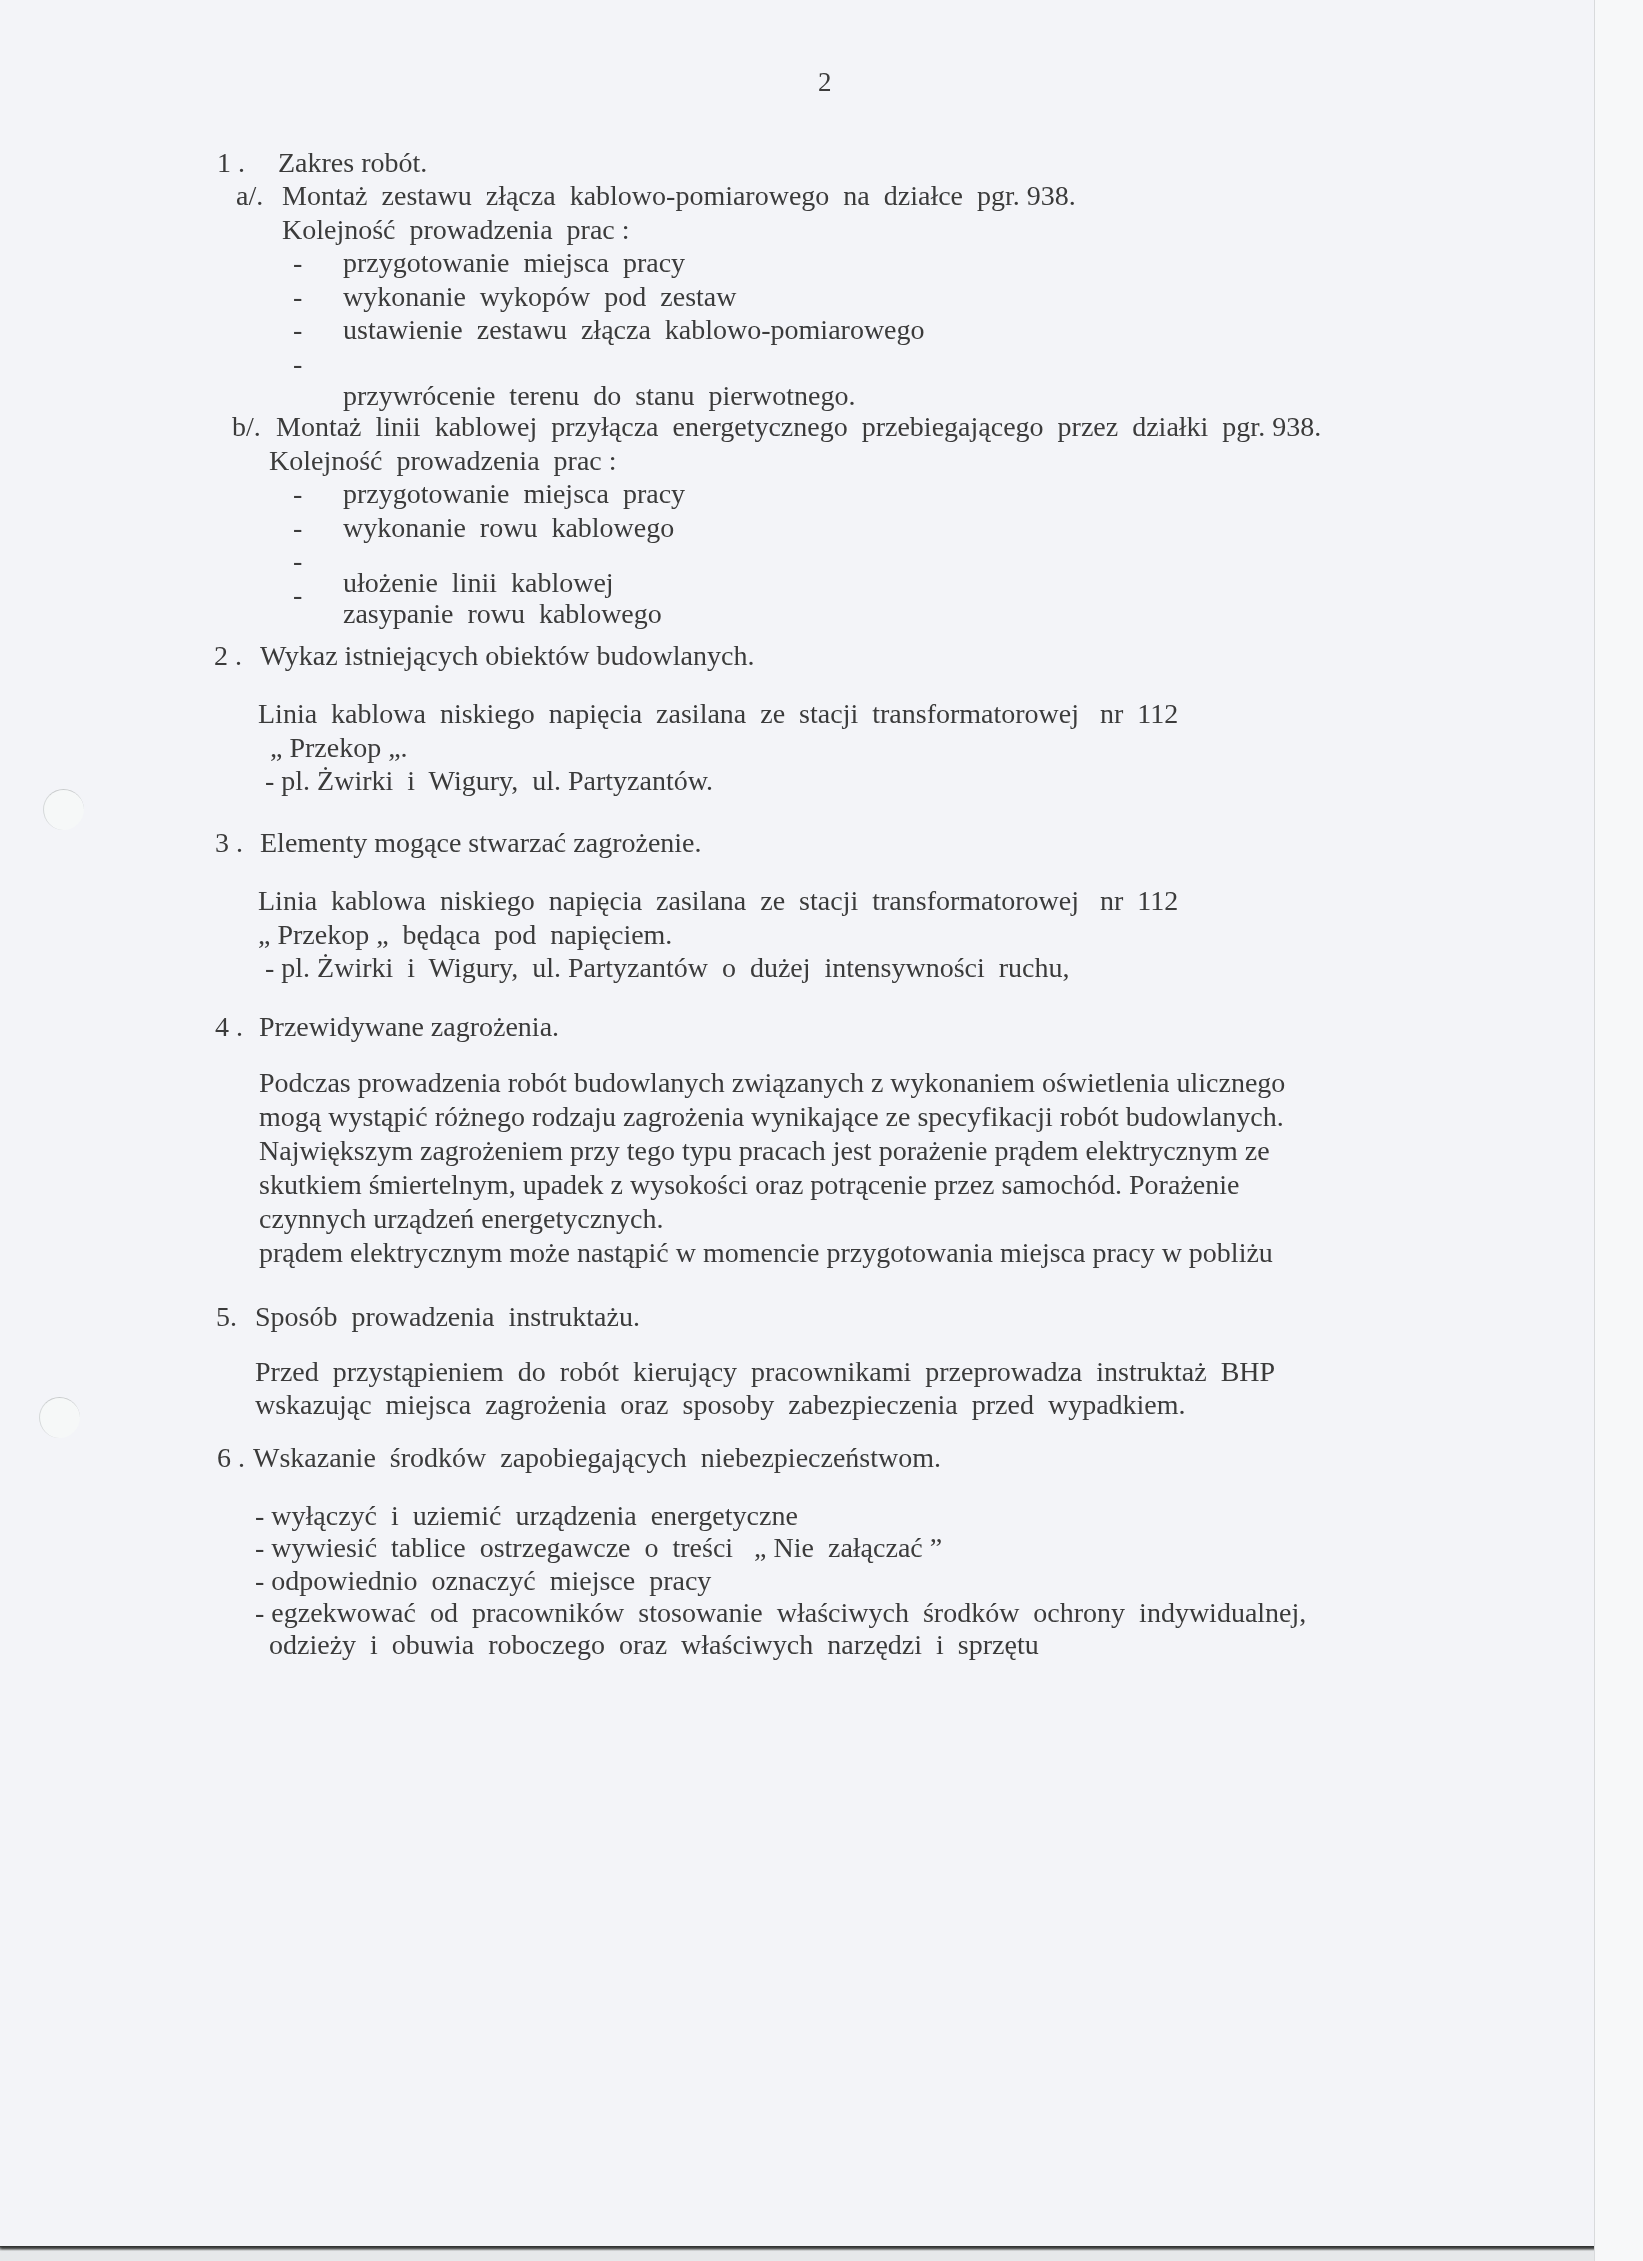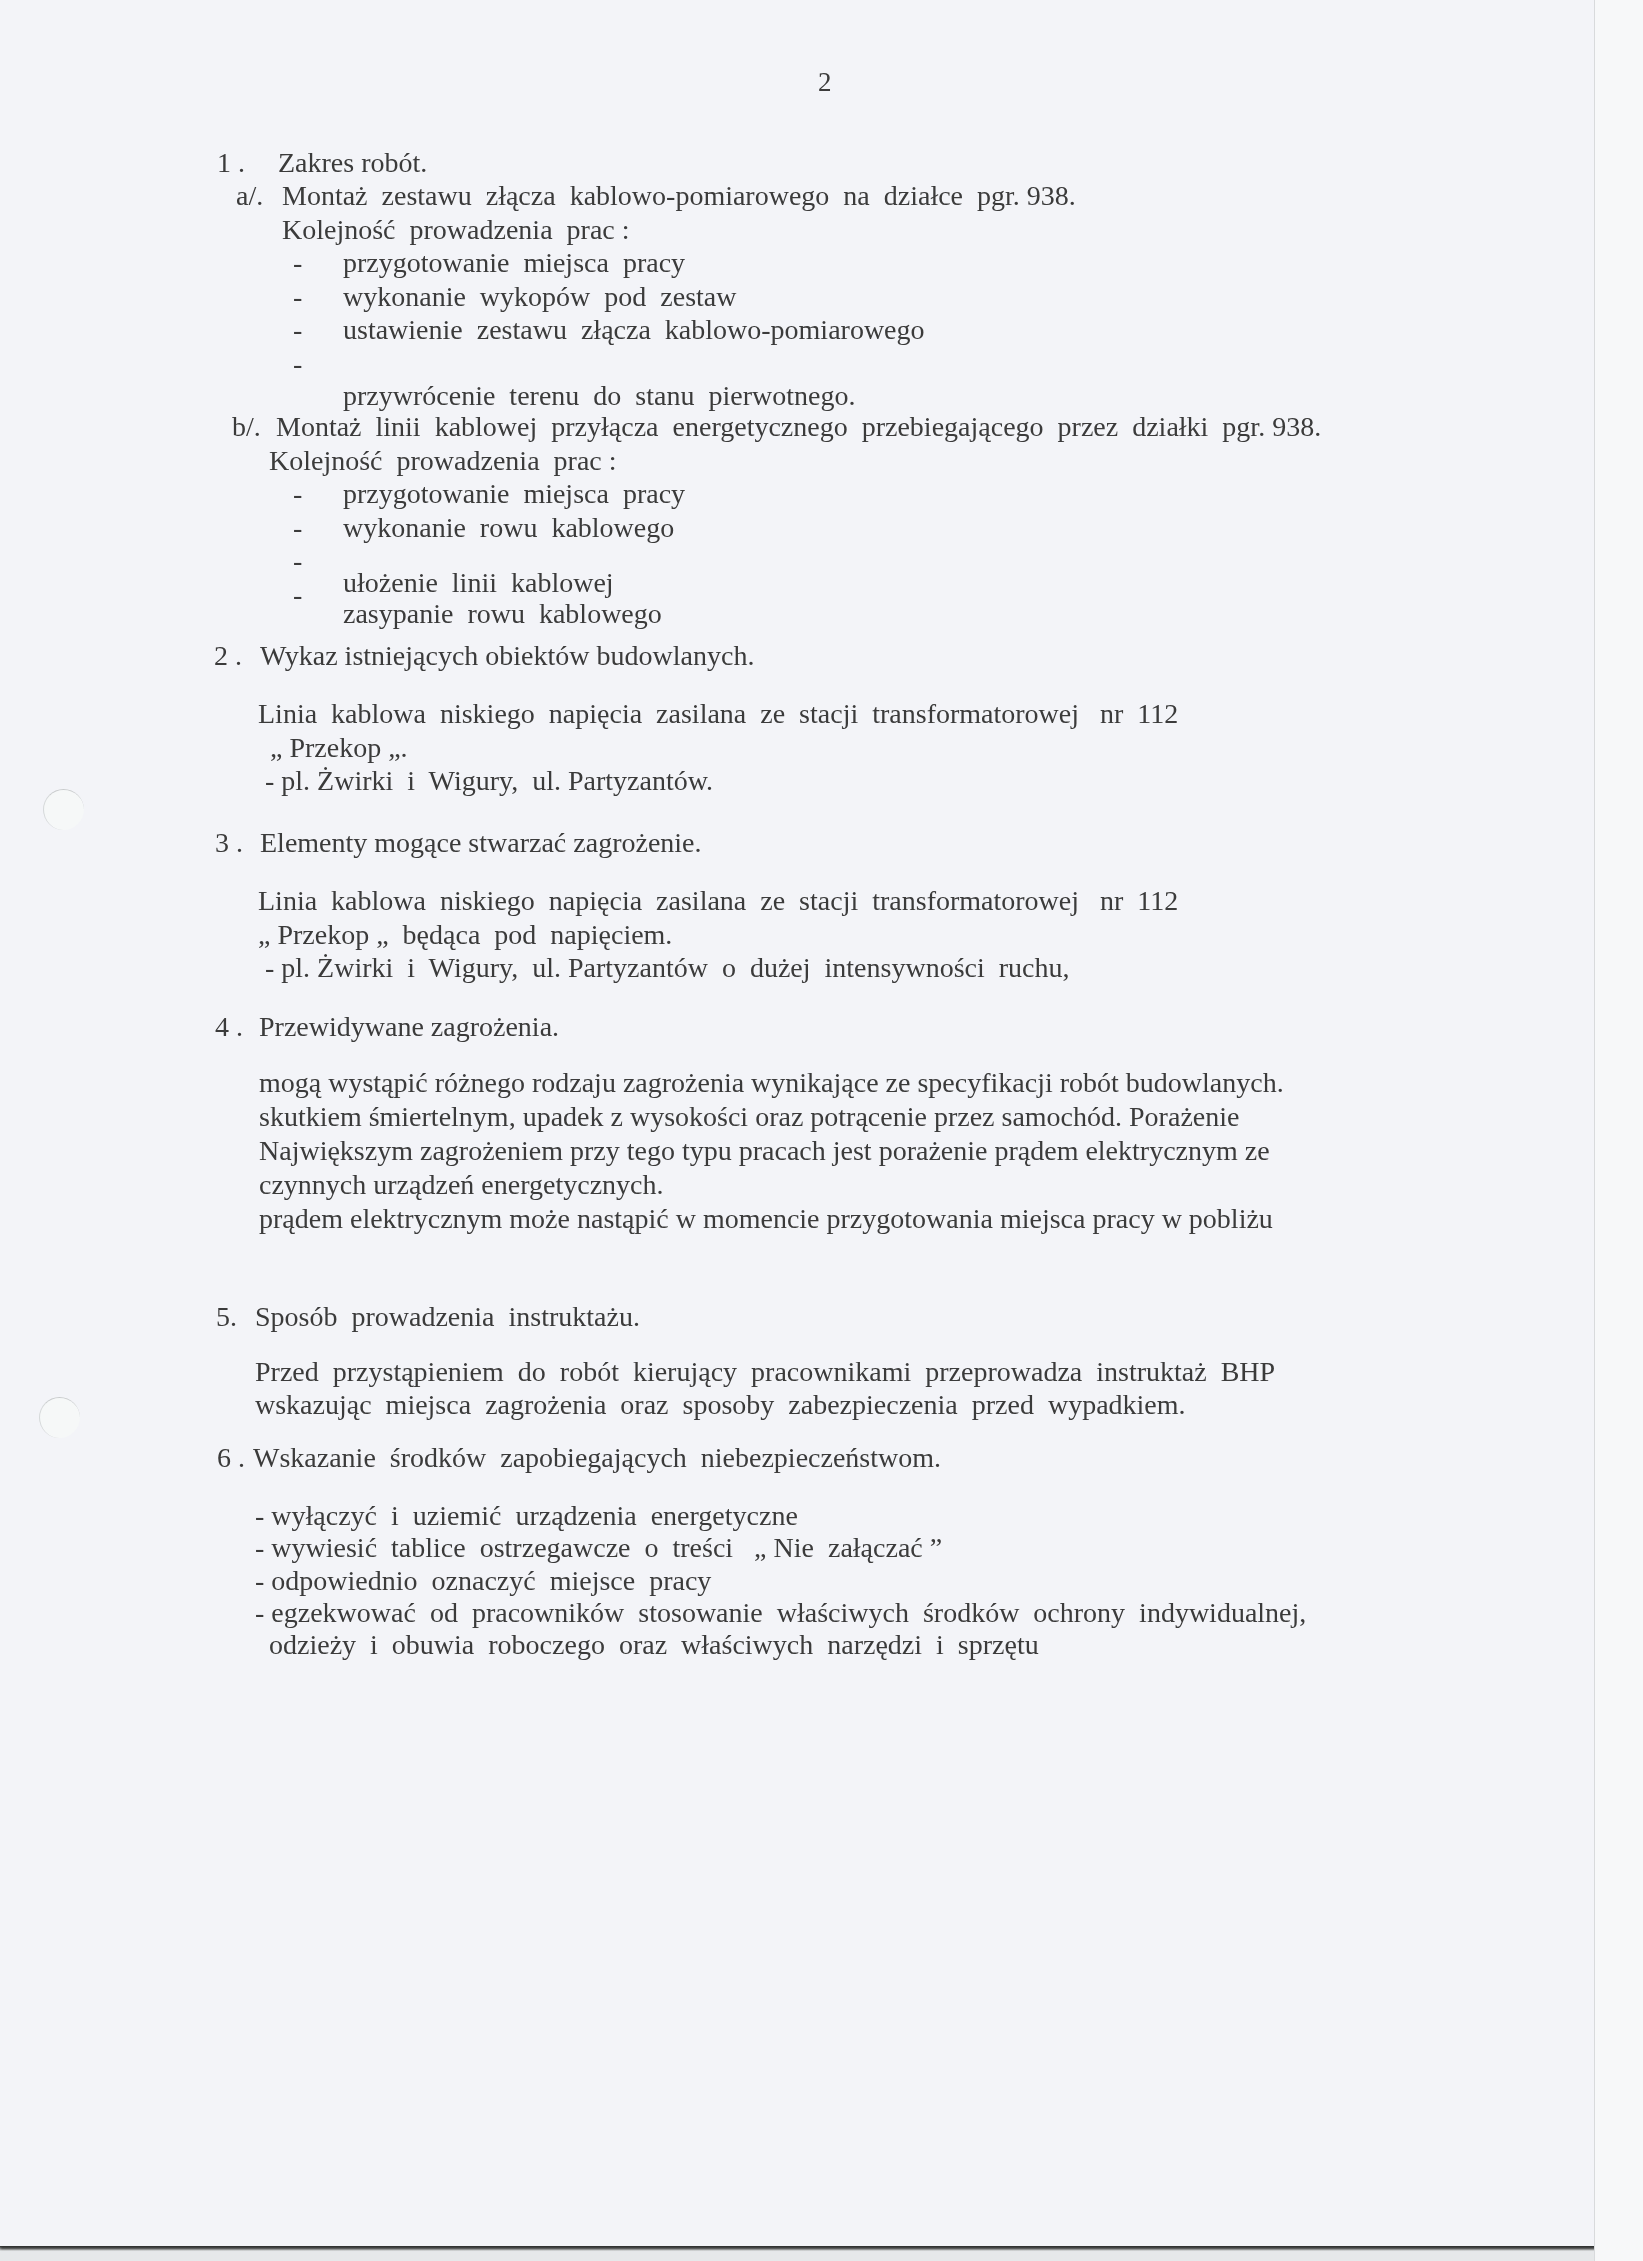--- a/index.html
+++ b/index.html
@@ -83,23 +83,24 @@
 
 <span class="t" style="left:215px; top:829px;">3 .</span>
 <span class="t" style="left:260px; top:829px;">Elementy mogące stwarzać zagrożenie.</span>
 <span class="t" style="left:258px; top:887px;">Linia  kablowa  niskiego  napięcia  zasilana  ze  stacji  transformatorowej   nr  112</span>
 <span class="t" style="left:258px; top:921px;">„ Przekop „  będąca  pod  napięciem.</span>
 <span class="t" style="left:258px; top:954px;"> - pl. Żwirki  i  Wigury,  ul. Partyzantów  o  dużej  intensywności  ruchu,</span>
 
 <span class="t" style="left:215px; top:1013px;">4 .</span>
 <span class="t" style="left:259px; top:1013px;">Przewidywane zagrożenia.</span>
 <div class="just" style="left:259px; top:1066px; width:1168px;">
+  <p>Podczas  prowadzenia  robót  budowlanych  związanych  z  wykonaniem  oświetlenia  ulicznego</p>
   <p>mogą  wystąpić  różnego  rodzaju  zagrożenia  wynikające  ze  specyfikacji  robót  budowlanych.</p>
+  <p>Największym  zagrożeniem  przy  tego  typu  pracach  jest  porażenie  prądem  elektrycznym  ze</p>
   <p>skutkiem  śmiertelnym,  upadek  z  wysokości  oraz  potrącenie  przez  samochód.  Porażenie</p>
-  <p>Największym  zagrożeniem  przy  tego  typu  pracach  jest  porażenie  prądem  elektrycznym  ze</p>
   <p>czynnych  urządzeń  energetycznych.</p>
   <p>prądem  elektrycznym  może  nastąpić  w  momencie  przygotowania  miejsca  pracy  w  pobliżu</p>
 </div>
 
 <span class="t" style="left:216px; top:1303px;">5.</span>
 <span class="t" style="left:255px; top:1303px;">Sposób  prowadzenia  instruktażu.</span>
 <span class="t" style="left:255px; top:1358px;">Przed  przystąpieniem  do  robót  kierujący  pracownikami  przeprowadza  instruktaż  BHP</span>
 <span class="t" style="left:255px; top:1391px;">wskazując  miejsca  zagrożenia  oraz  sposoby  zabezpieczenia  przed  wypadkiem.</span>
 
 <span class="t" style="left:217px; top:1444px;">6 .</span>

